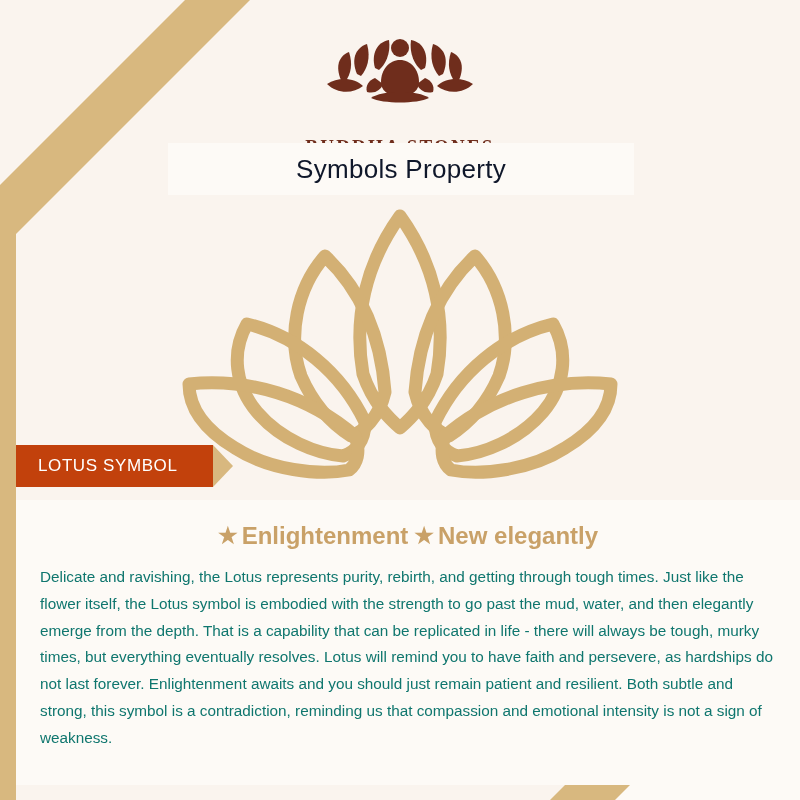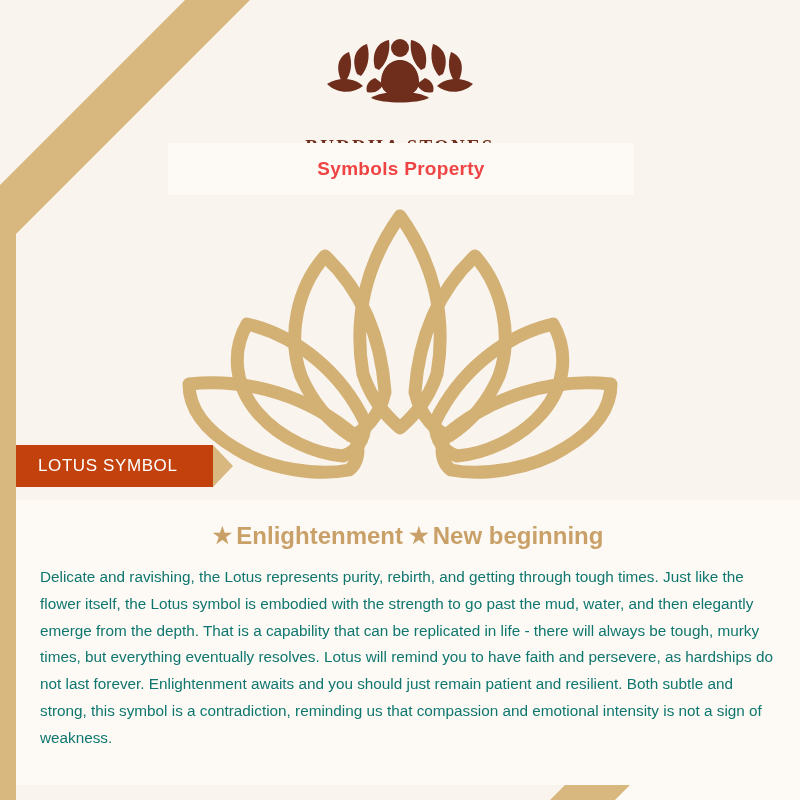--- a/index.html
+++ b/index.html
@@ -98,23 +98,23 @@
     top: 143px;
     left: 168px;
     width: 466px;
     height: 52px;
     background: #fdfaf6;
     display: flex;
     align-items: center;
     justify-content: center;
   }
   .title-text {
-    font-size: 19px;
-    font-weight: bold;
-    color: #ef4444;
+    font-size: 26px;
+    font-weight: normal;
+    color: #0f172a;
     letter-spacing: 0.3px;
   }
 
   
   .lotus-wrap {
     position: absolute;
     top: 196px;
     left: 50%;
     transform: translateX(-50%);
     width: 470px;
@@ -248,19 +248,19 @@
 
     <div class="ribbon">
       <span>LOTUS SYMBOL</span>
     </div>
 
     <div class="panel">
       <div class="headline">
         <span class="star">★</span>
         <span class="headline-1">Enlightenment</span>
         <span class="star">★</span>
-        <span class="headline-2">New beginning</span>
+        <span class="headline-2">New elegantly</span>
       </div>
       <p class="body-copy">Delicate and ravishing, the Lotus represents purity, rebirth, and getting through tough times. Just like the flower itself, the Lotus symbol is embodied with the strength to go past the mud, water, and then elegantly emerge from the depth. That is a capability that can be replicated in life - there will always be tough, murky times, but everything eventually resolves. Lotus will remind you to have faith and persevere, as hardships do not last forever. Enlightenment awaits and you should just remain patient and resilient. Both subtle and strong, this symbol is a contradiction, reminding us that compassion and emotional intensity is not a sign of weakness.</p>
     </div>
 
   </div>
 </div>
 
 </body></html>

